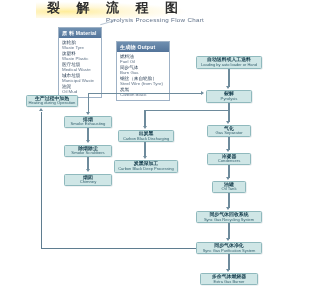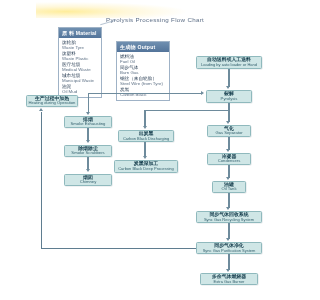--- a/index.html
+++ b/index.html
@@ -66,20 +66,21 @@
   .arw.right{border-top:2.6px solid transparent;border-bottom:2.6px solid transparent;border-left:3.6px solid #6e8b9c;}
   .arw.up{border-left:2.6px solid transparent;border-right:2.6px solid transparent;border-bottom:3.6px solid #6e8b9c;}
   .ln.thick{background:#5f7d90;}
 </style>
 </head>
 <body>
 
 <div id="root">
 
   <div class="title-glow"></div>
+  <div class="title-cn">裂 解 流 程 图</div>
   <div class="title-rule"></div>
   <div class="title-en">Pyrolysis Processing Flow Chart</div>
 
   <div class="listbox" style="left:58px;top:27px;width:42px;">
     <div class="lb-head">原 料 Material</div>
     <div class="lb-body">
       <div class="lb-row">
         <span class="lb-cn">废轮胎</span>
         <span class="lb-en">Waste Tyre</span>
       </div>

